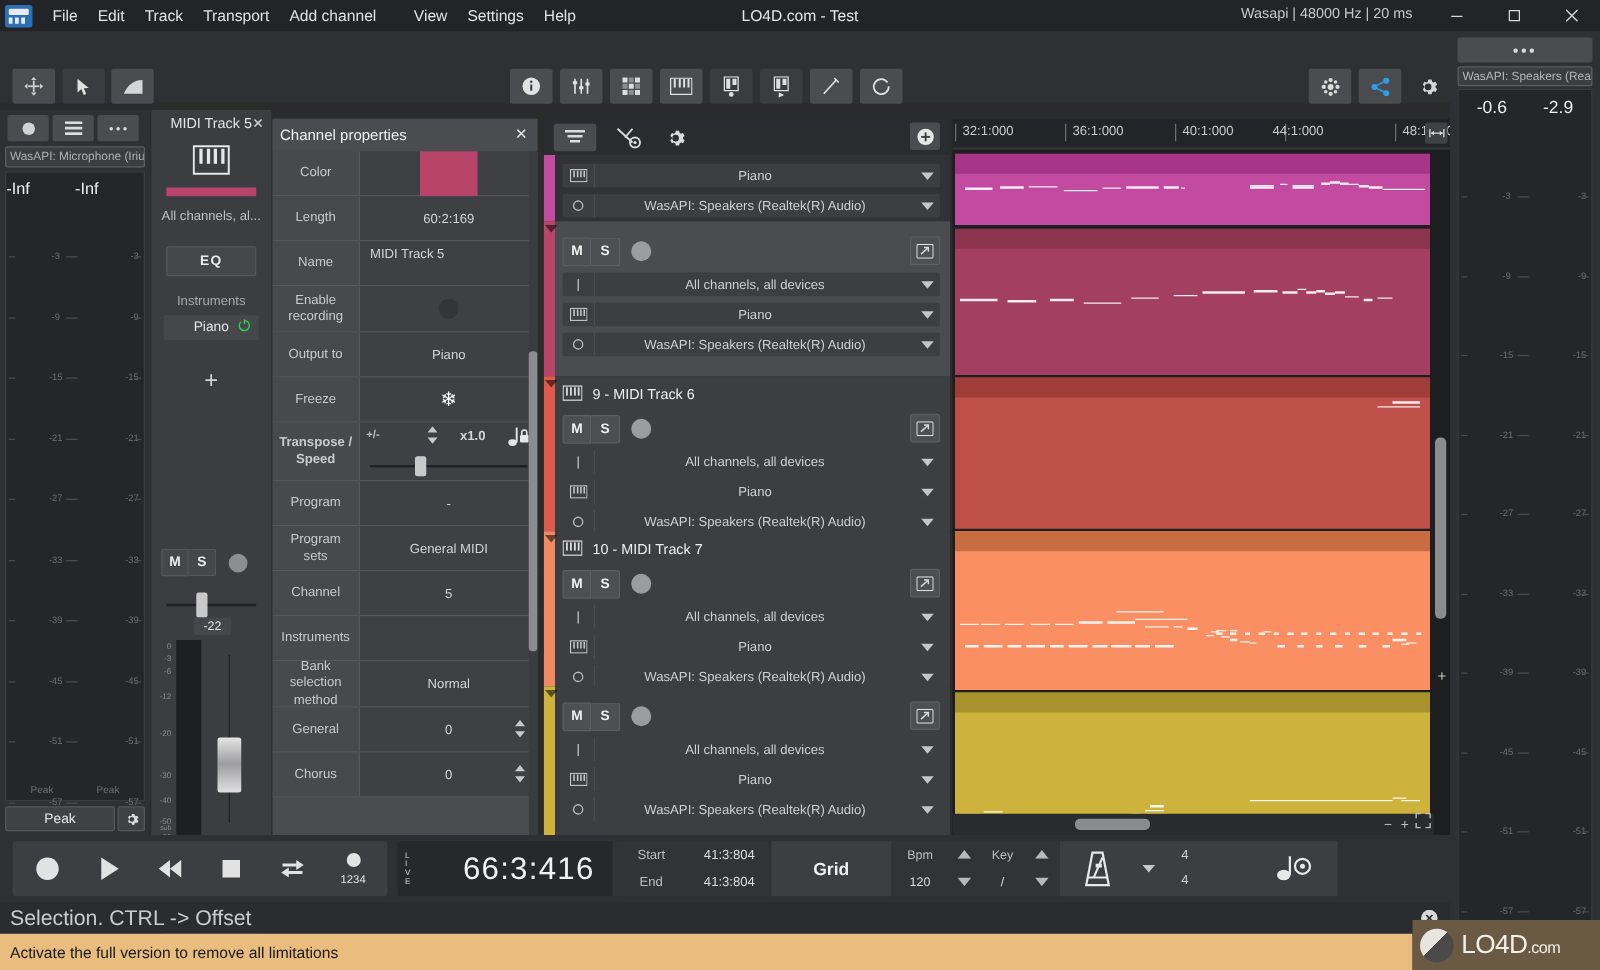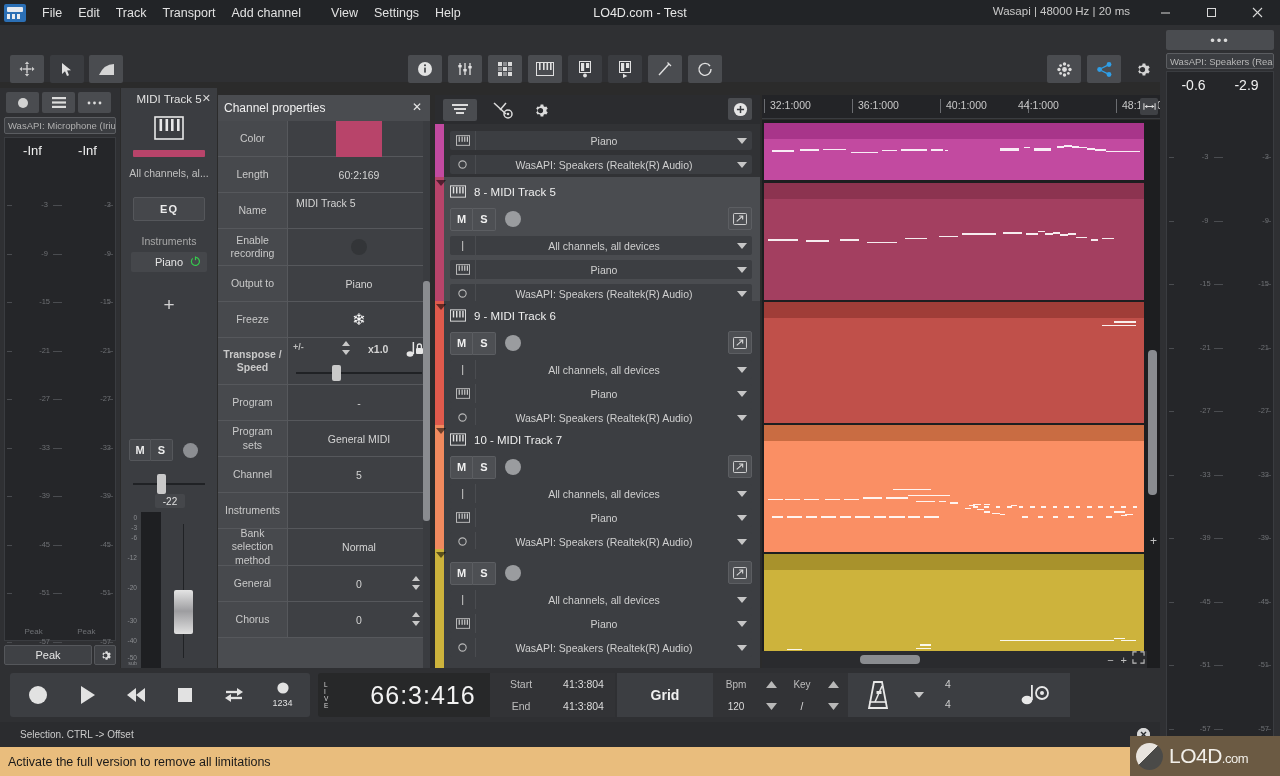--- a/index.html
+++ b/index.html
@@ -124,21 +124,21 @@
     position:absolute; left:4px; top:29px; width:112px; height:17px;
     border:1px solid #5b5d61; border-radius:2px; background:#3b3d41;
     font-size:9.5px; color:#b0b0b0; display:flex; align-items:center; padding-left:3px;
     overflow:hidden; white-space:nowrap;
   }
   .mix-meter {
     position:absolute; left:4px; top:49px; width:112px; height:504px;
     background:#252629; border:1px solid #3a3c40;
   }
   .mix-vals { display:flex; height:24px; align-items:center; }
-  .mix-val { flex:1; text-align:center; font-size:13px; color:#f0f0f0; }
+  .mix-val { flex:1; font-size:13px; color:#f0f0f0; }
   .mix-foot {
     position:absolute; left:4px; top:557px; width:112px; height:20px; display:flex; gap:2px;
   }
 
   
   .chanstrip {
     position:absolute; left:121px; top:88px; width:96px; height:580px;
     background:#3b3d41;
   }
   .cs-title {
@@ -369,21 +369,21 @@
   .tp-note {
     position:absolute; left:1000px; top:5px; width:70px; height:44px; background:#3c3e42;
     display:flex; align-items:center; justify-content:center;
   }
 
   
   .statusbar {
     position:absolute; left:0; top:722px; width:1160px; height:25px;
     background:#2b2c2f; display:flex; align-items:center;
   }
-  .statusbar .txt { font-size:10px; color:#cbcbcb; padding-left:20px; }
+  .statusbar .txt { font-size:17px; color:#cbcbcb; padding-left:8px; }
   .statusbar .xbtn {
     position:absolute; right:10px; width:13px; height:13px; border-radius:50%;
     background:#d8d8d8; color:#2b2c2f; font-size:10px; line-height:13px; text-align:center;
   }
   .banner {
     position:absolute; left:0; top:747px; width:1130px; height:29px;
     background:#e9bd7d; display:flex; align-items:center;
   }
   .banner .txt { font-size:12.5px; color:#1a1a1a; padding-left:8px; }
   .lo4d-badge {
@@ -952,32 +952,20 @@
             </div>
         </div>
       </div>
     </div>
     <div id="trackRows">
         <div class="tr" style="height: 124px; background: rgb(74, 76, 80);">
           <div class="tr-colorbar" style="background:#b8446a">
             <div class="tr-arrow"></div>
           </div>
           <div class="tr-body">
-            <div class="tr-name">
-              <span><svg width="16" height="13" viewBox="0 0 17 13">
-                  <rect x="0.5" y="0.5" width="16" height="12" fill="none" stroke="#e0e0e0"></rect>
-                  <g fill="#e0e0e0">
-                    <rect x="3" y="1.6" width="1.5" height="7"></rect>
-                    <rect x="6.4" y="1.6" width="1.5" height="7"></rect>
-                    <rect x="9.8" y="1.6" width="1.5" height="7"></rect>
-                    <rect x="13" y="1.6" width="1.5" height="7"></rect>
-                  </g>
-                </svg></span>
-              <span>8 - MIDI Track 5</span>
-            </div>
             <div class="tr-ctl">
               <div class="ms-m">M</div>
               <div class="ms-s">S</div>
               <div class="ms-rec"></div>
               <div class="ms-exp">
                 <svg width="14" height="12" viewBox="0 0 15 13">
                   <rect x="0.5" y="0.5" width="14" height="12" rx="1" fill="none" stroke="#dcdcdc"></rect>
                   <path d="M4 9 L10 3.6" stroke="#dcdcdc" stroke-width="1.2"></path>
                   <path d="M6.6 3.3 H10.4 V7" fill="none" stroke="#dcdcdc" stroke-width="1.2"></path>
                 </svg>

